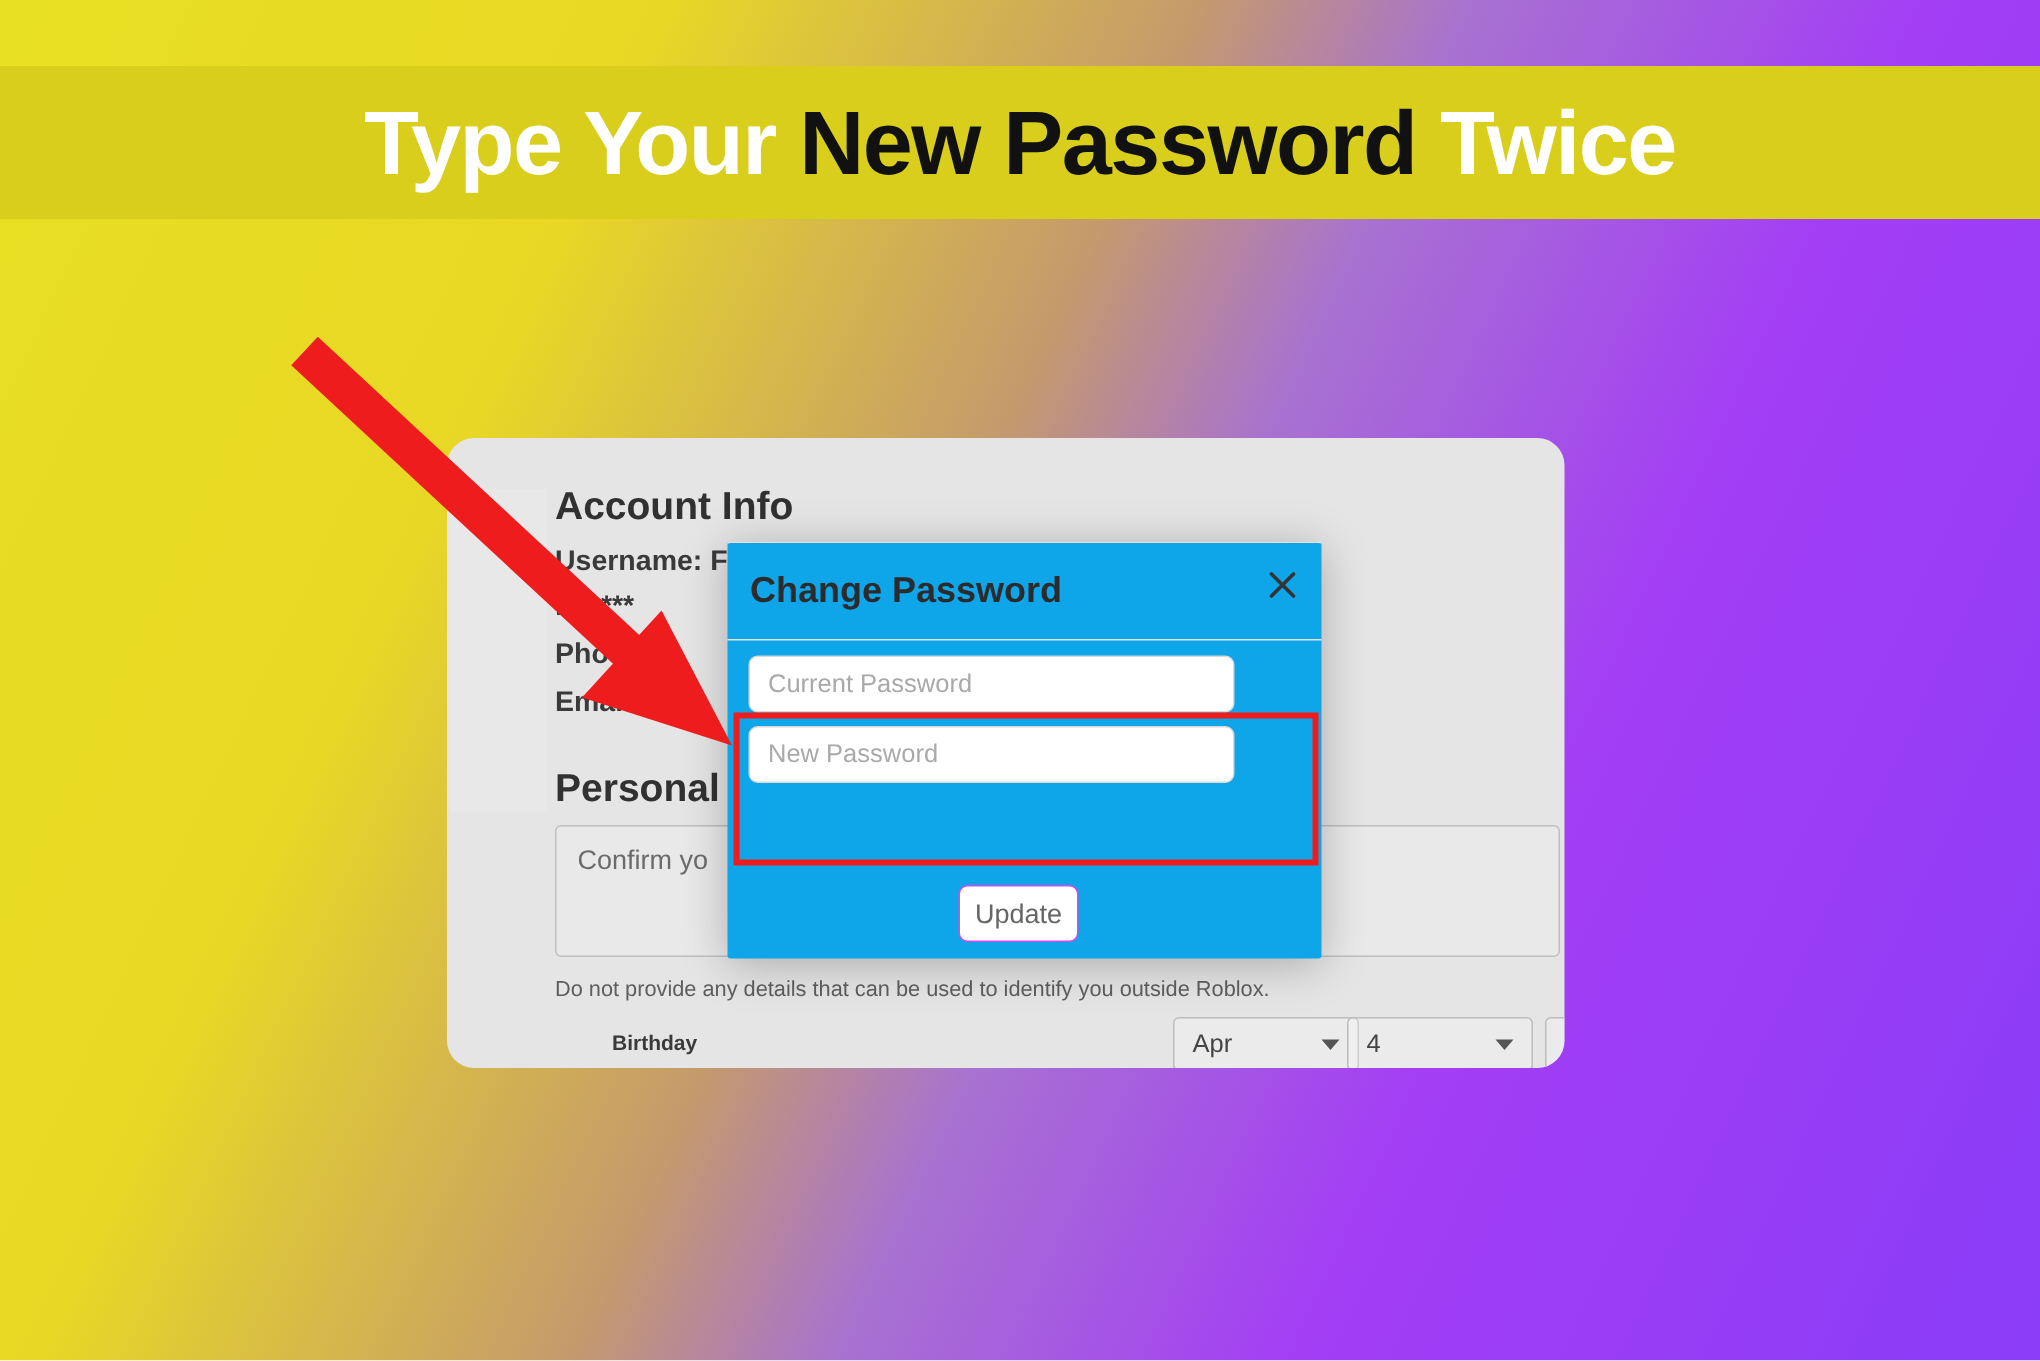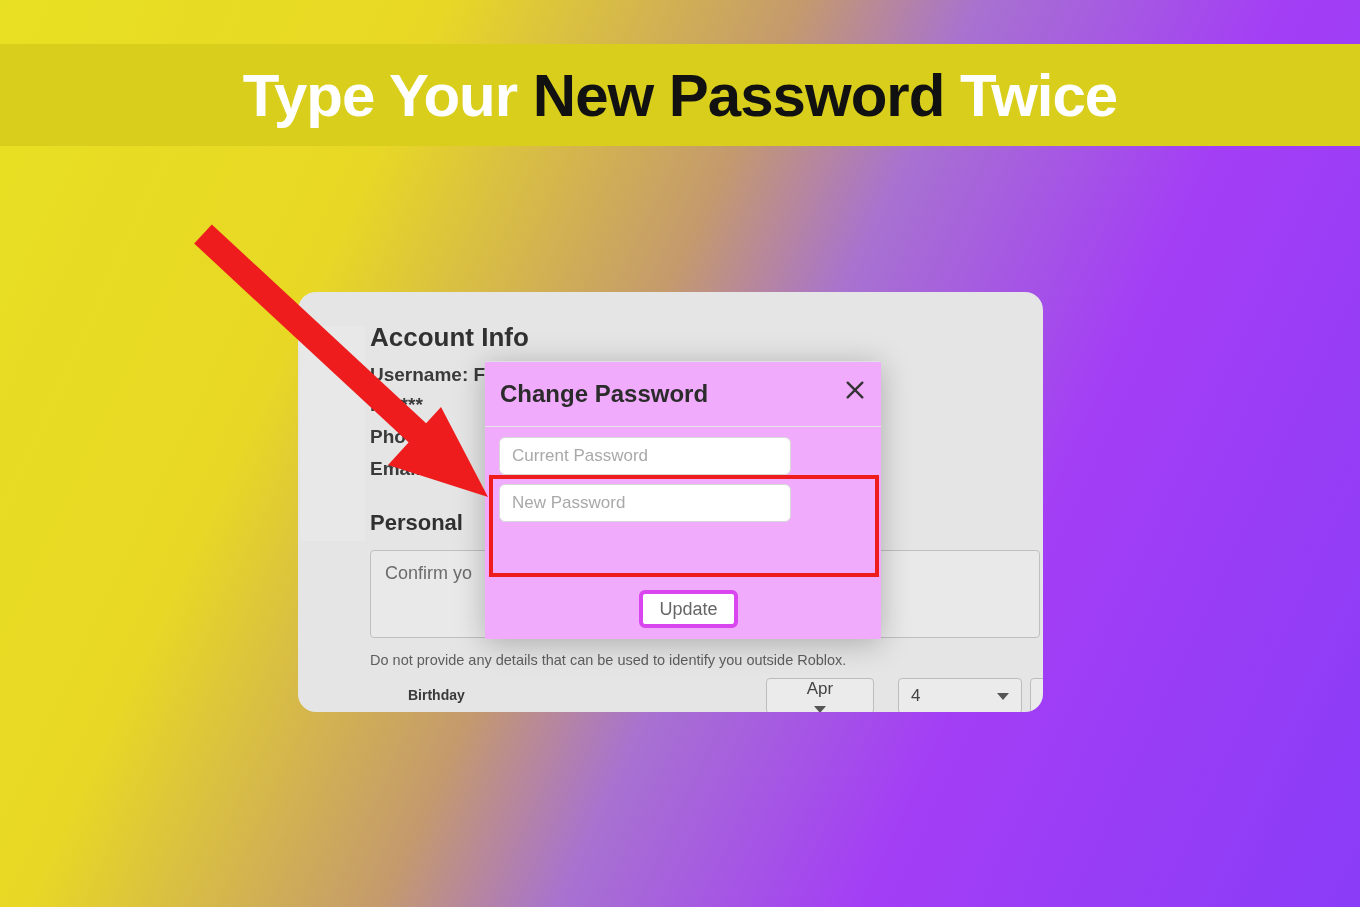--- a/index.html
+++ b/index.html
@@ -37,71 +37,71 @@
     font-size: 26px; font-weight: 800; color: #313131;
   }
   .info-line { position: absolute; left: 72px; font-size: 19px; font-weight: 600; color: #3a3a3a; }
   .line1 { top: 72px; }
   .line2 { top: 102px; }
   .line3 { top: 134px; }
   .line4 { top: 166px; }
 
   .personal-heading {
     position: absolute; left: 72px; top: 218px;
-    font-size: 22px; font-weight: 800; color: #313131;
+    font-size: 26px; font-weight: 800; color: #313131;
   }
   .describe-box {
     position: absolute; left: 72px; top: 258px; width: 670px; height: 88px;
     background: rgba(255,255,255,0.18); border: 1px solid #bfbfbf; border-radius: 4px;
     padding: 12px 14px; font-size: 18px; color: #6b6b6b;
   }
   .note {
     position: absolute; left: 72px; top: 360px; font-size: 14.5px; color: #5e5e5e;
   }
   .bday-label {
     position: absolute; left: 110px; top: 395px; font-size: 14px; color: #3a3a3a; font-weight: 600;
   }
   .sel {
     position: absolute; top: 386px; height: 36px; background: rgba(255,255,255,0.25);
     border: 1px solid #bcbcbc; border-radius: 4px; display: flex; align-items: center;
     padding: 0 12px; font-size: 17px; color: #444; justify-content: space-between;
   }
-  .sel1 { left: 468px; width: 108px; flex-direction: column; }
+  .sel1 { left: 484px; width: 124px; }
   .sel2 { left: 600px; width: 124px; }
   .sel3 { left: 732px; width: 124px; }
   .chev { width: 0; height: 0; border-left: 6px solid transparent; border-right: 6px solid transparent; border-top: 7px solid #555; }
 
   .modal {
     position: absolute; left: 485px; top: 361px; width: 396px; height: 278px;
-    background: #f0abfc; border-radius: 2px; box-shadow: 0 4px 30px rgba(0,0,0,0.25);
+    background: #0ea5e9; border-radius: 2px; box-shadow: 0 4px 30px rgba(0,0,0,0.25);
     border-top: 1px solid #e0e0e0;
   }
   .modal-title {
     position: absolute; left: 15px; top: 18px; font-size: 24px; font-weight: 800; color: #2b2b2b;
   }
   .close-x {
     position: absolute; right: 12px; top: 14px; width: 28px; height: 28px; cursor: pointer;
     display: flex; align-items: center; justify-content: center;
   }
   .close-x svg { width: 22px; height: 22px; }
   .hr { position: absolute; left: 0; top: 64px; width: 100%; height: 1px; background: #e5e5e5; }
 
   .pw-input {
-    position: absolute; left: 14px; width: 292px; height: 38px;
+    position: absolute; left: 14px; width: 324px; height: 38px;
     border: 1px solid #d8d8d8; border-radius: 6px; background: #fff;
     padding: 0 12px; font-size: 17px; color: #333;
   }
   .pw-input::placeholder { color: #a9a9a9; }
   .in1 { top: 75px; }
   .in2 { top: 122px; }
   .in3 { top: 170px; }
 
   .update-btn {
-    position: absolute; left: 154px; top: 228px; width: 99px; height: 38px;
-    border: 4px solid #d946ef; border-radius: 6px; background: #fff;
+    position: absolute; left: 154px; top: 228px; width: 80px; height: 38px;
+    border: 1px solid #d946ef; border-radius: 6px; background: #fff;
     font-size: 18px; color: #666; cursor: pointer;
   }
 
   .highlight-box {
     position: absolute; left: 489px; top: 475px; width: 390px; height: 102px;
     border: 4px solid #ee1c1c; pointer-events: none;
   }
 
   .arrow {
     position: absolute; left: 178px; top: 222px; width: 330px; height: 290px; pointer-events: none;

